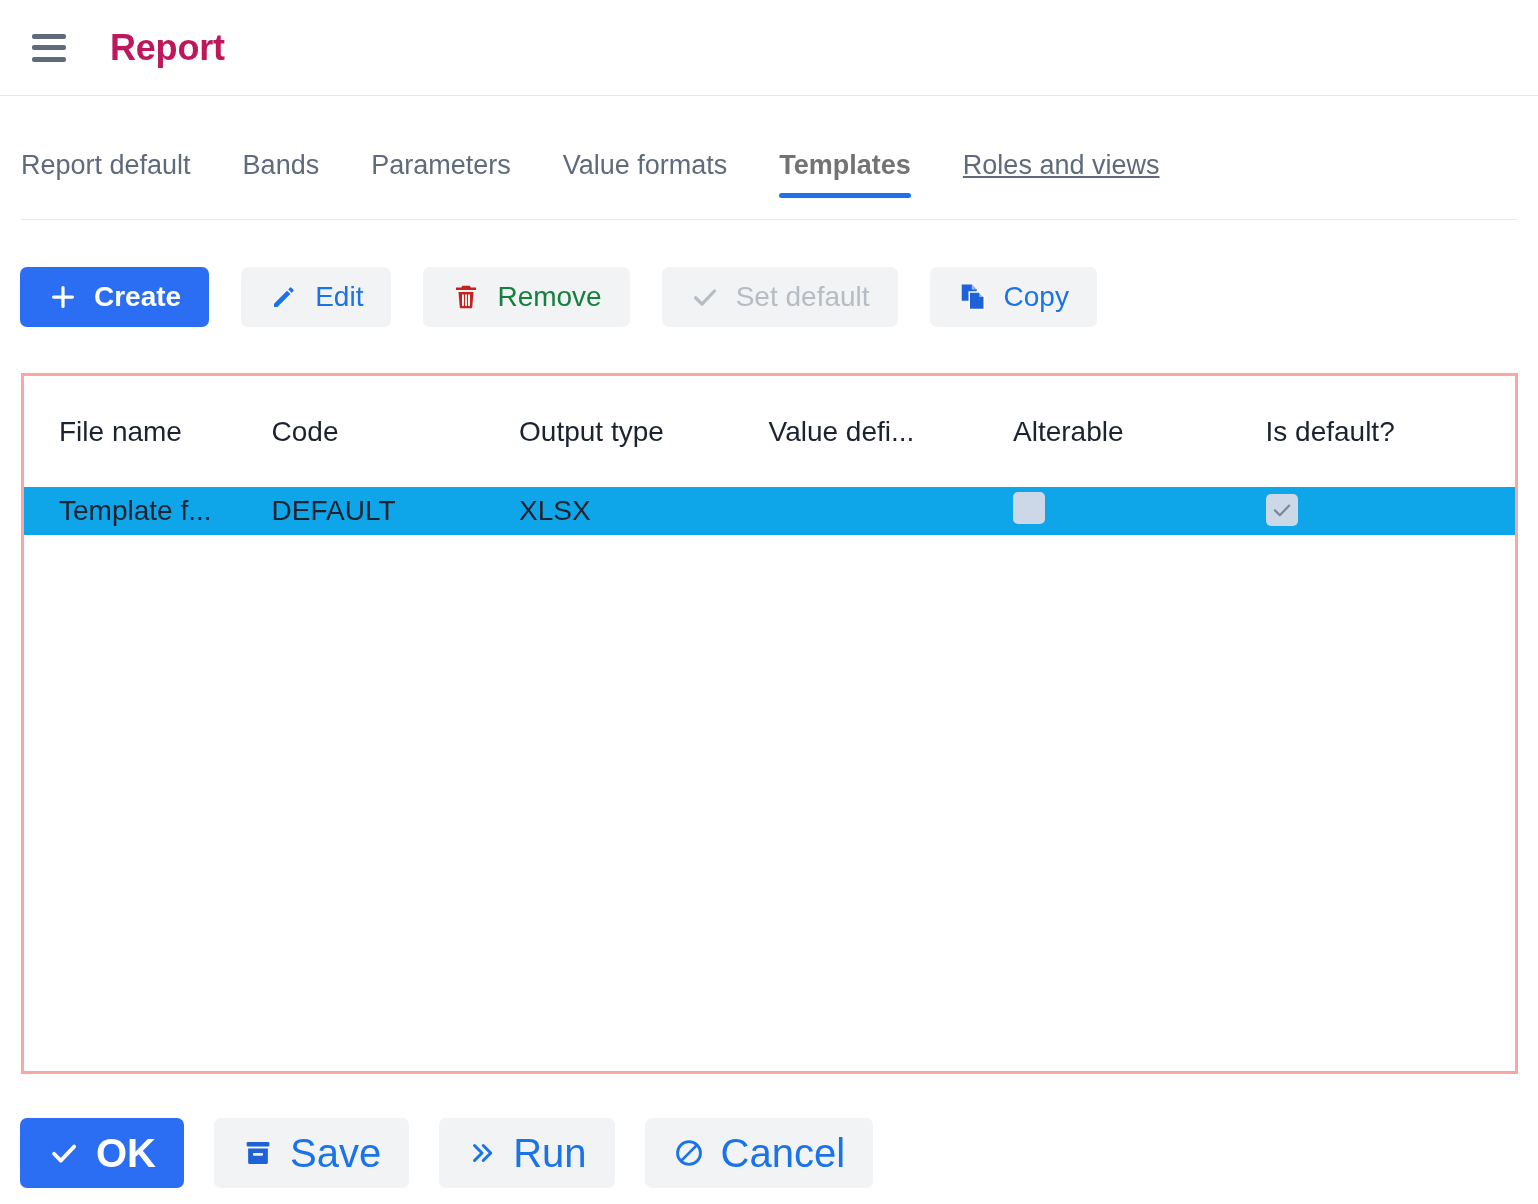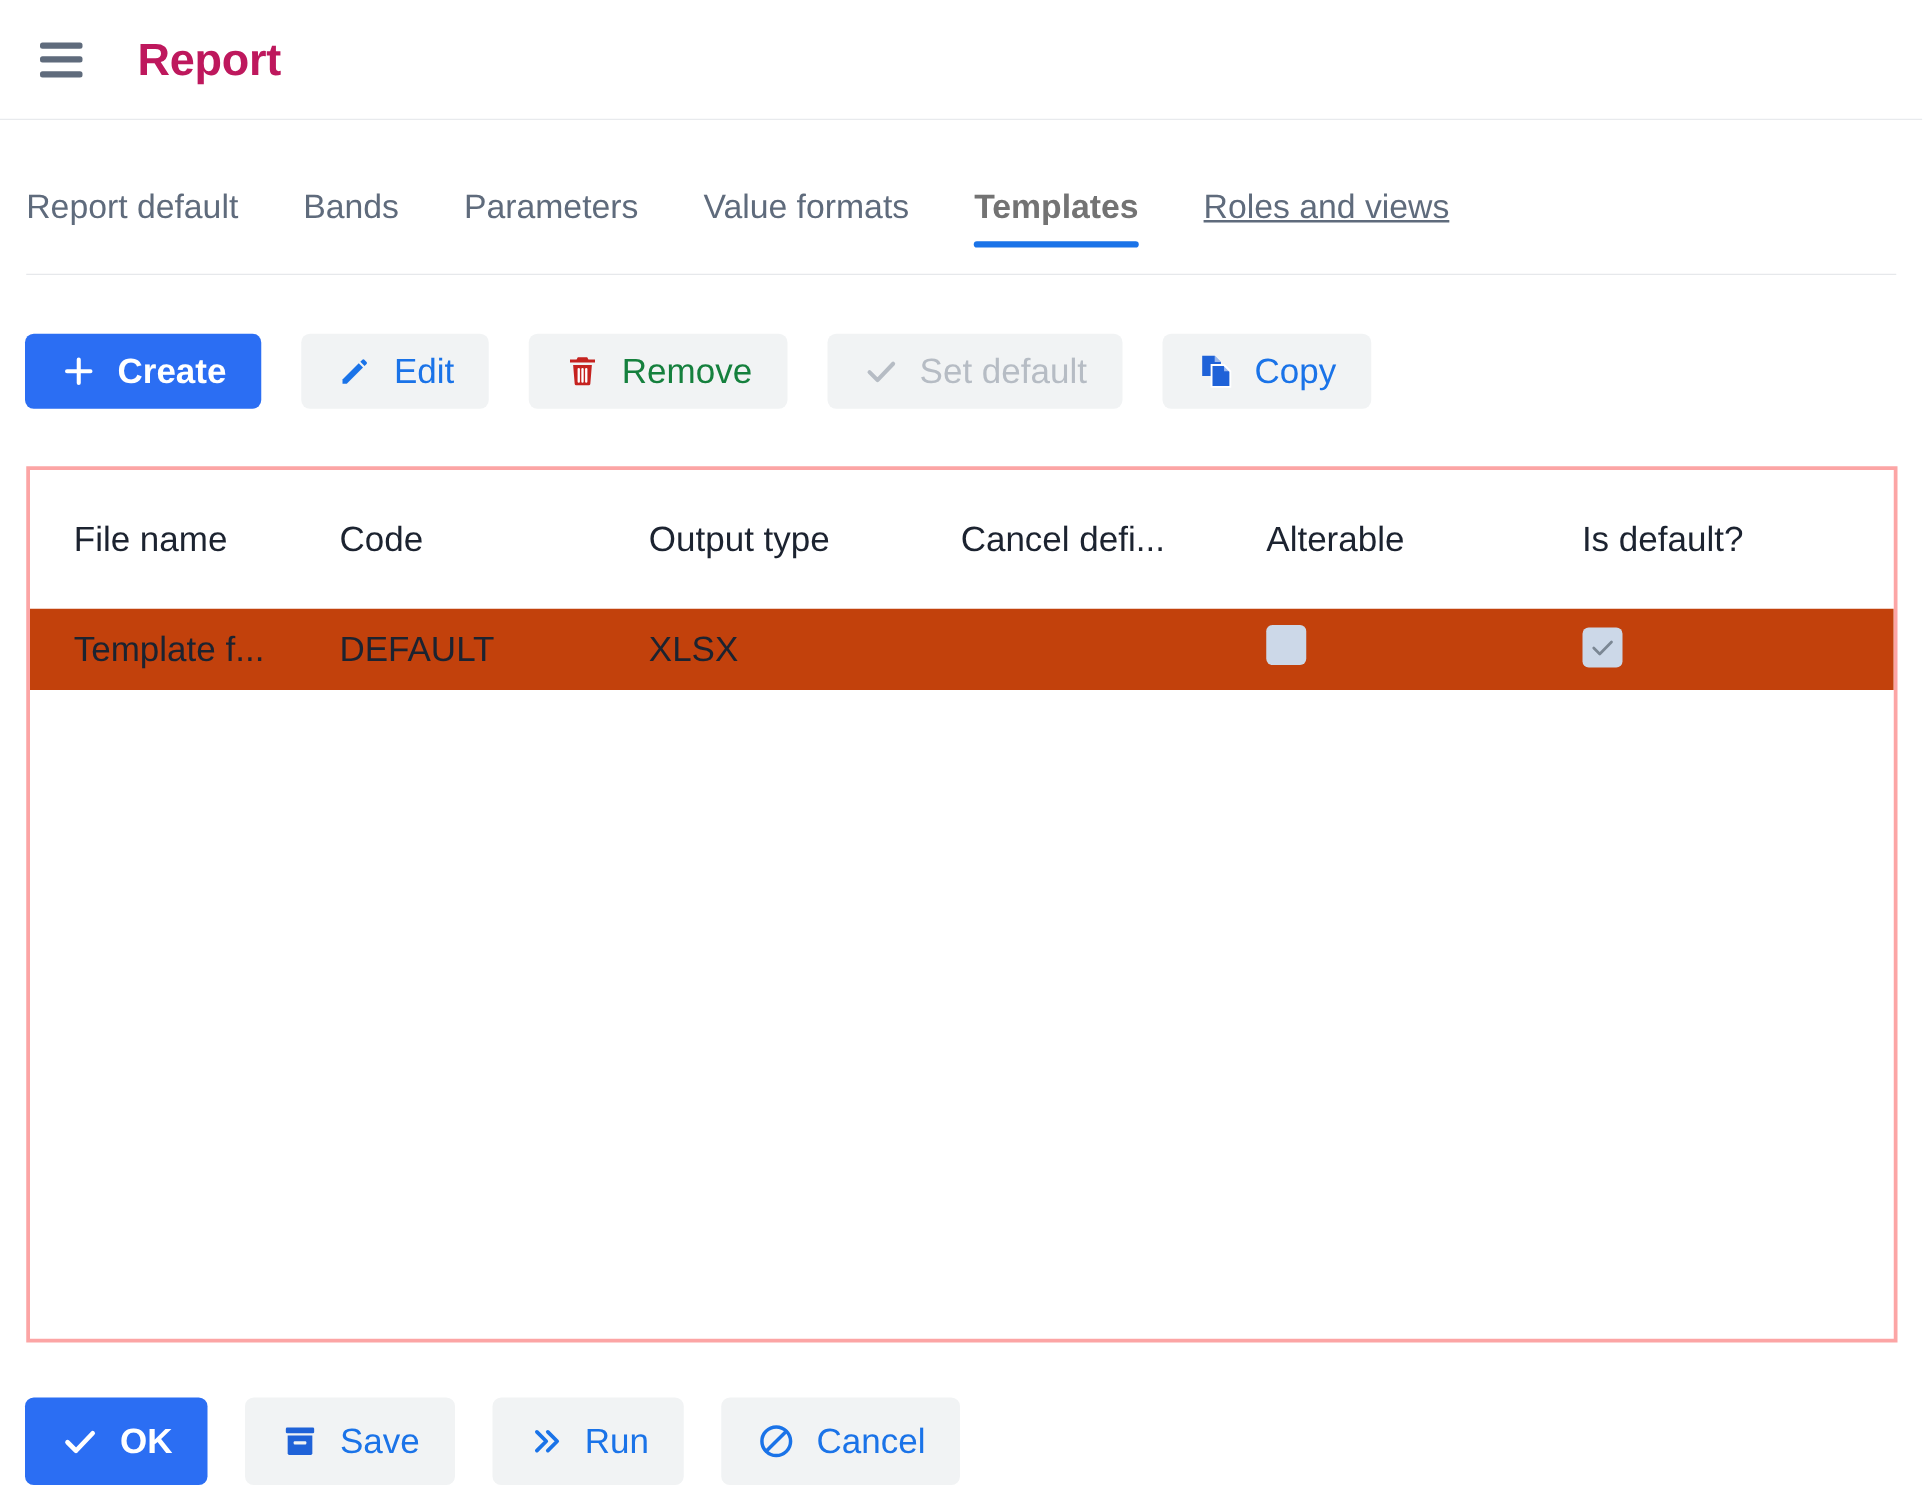--- a/index.html
+++ b/index.html
@@ -69,42 +69,42 @@
   .ico { display: inline-flex; align-items: center; justify-content: center; flex: none; }
   .ico svg { display: block; }
 
   
   .table-wrap {
     position: absolute; left: 21px; top: 373px; width: 1497px; height: 701px;
     border: 3px solid #fca5a5; background: #ffffff; overflow: hidden;
   }
   .grid-row { display: flex; align-items: center; width: 100%; }
   .grid-head { height: 111px; }
-  .grid-body-row { height: 65px; background: #c2410c; }
+  .grid-body-row { height: 48px; background: #0ea5e9; }
   .cell { font-size: 28px; color: #1c2330; padding-left: 0; }
   .c-file   { width: 248px; padding-left: 35px; }
   .c-code   { width: 248px; }
   .c-out    { width: 250px; }
   .c-cust   { width: 245px; }
   .c-alt    { width: 253px; }
   .c-def    { width: 250px; }
   .cell.head { color: #1c2330; }
 
   .chk {
     width: 32px; height: 32px; border-radius: 5px; background: #ccd8e8;
     display: inline-flex; align-items: center; justify-content: center;
   }
   .chk.on svg { display: block; }
 
   
   .footer {
     position: absolute; left: 20px; top: 1118px; height: 70px;
     display: flex; align-items: center; gap: 30px;
   }
-  .footer .btn { height: 70px; font-size: 28px; }
+  .footer .btn { height: 70px; font-size: 40px; }
 </style>
 </head>
 <body>
 
 <div class="app">
 
   <div class="topbar">
     <div class="hamburger">
       <span></span>
         <span></span>
@@ -176,21 +176,21 @@
     </button>
 
   </div>
 
   <div class="table-wrap">
 
     <div class="grid-row grid-head">
       <div class="cell head c-file">File name</div>
       <div class="cell head c-code">Code</div>
       <div class="cell head c-out">Output type</div>
-      <div class="cell head c-cust">Cancel defi...</div>
+      <div class="cell head c-cust">Value defi...</div>
       <div class="cell head c-alt">Alterable</div>
       <div class="cell head c-def">Is default?</div>
     </div>
 
     <div class="grid-row grid-body-row">
       <div class="cell c-file">Template f...</div>
       <div class="cell c-code">DEFAULT</div>
       <div class="cell c-out">XLSX</div>
       <div class="cell c-cust"></div>
       <div class="cell c-alt">

